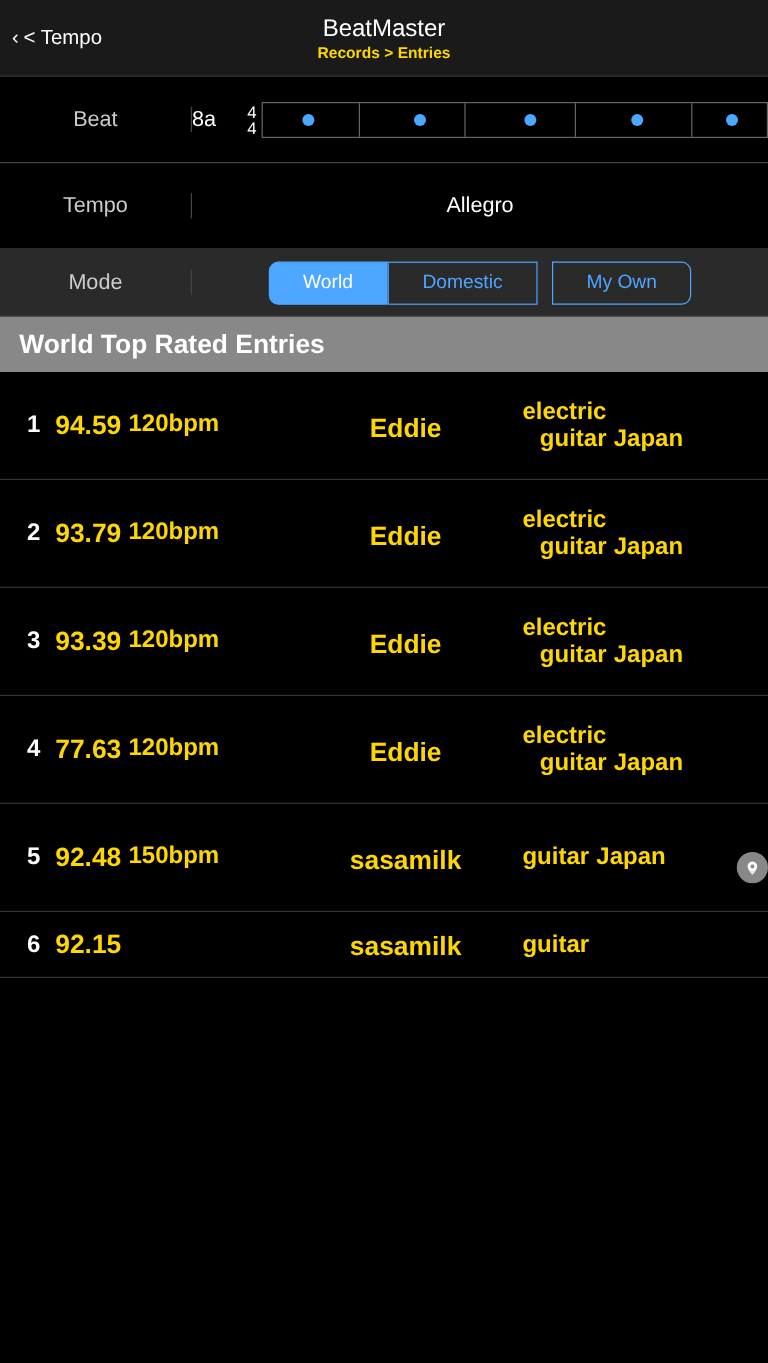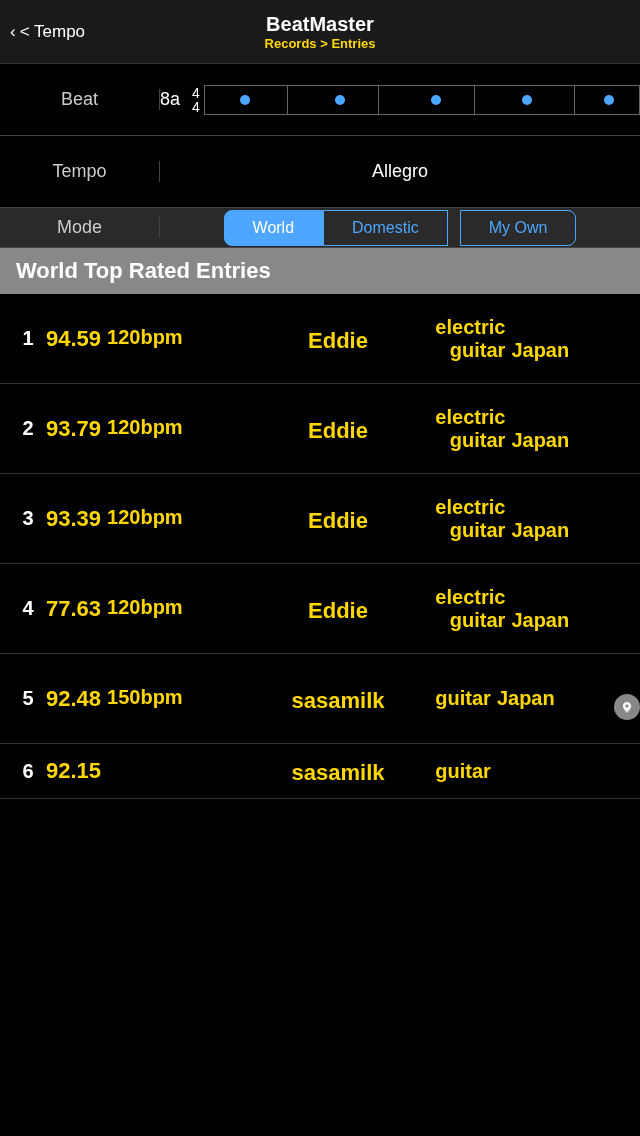--- a/index.html
+++ b/index.html
@@ -29,21 +29,21 @@
       display: flex;
       align-items: center;
       gap: 4px;
     }
     .nav-title {
       text-align: center;
     }
     .nav-title h1 {
       color: #fff;
       font-size: 20px;
-      font-weight: bold;
+      font-weight: normal;
     }
     .nav-title .breadcrumb {
       color: #FFD700;
       font-size: 13px;
       font-weight: bold;
     }
     .info-row {
       display: flex;
       border-bottom: 1px solid #444;
       height: 72px;
@@ -96,21 +96,21 @@
       background: #4da6ff;
       border-radius: 50%;
       top: 50%;
       transform: translateY(-50%);
     }
 
     
     .mode-row {
       display: flex;
       border-bottom: 1px solid #444;
-      height: 40px;
+      height: 56px;
       align-items: center;
       background: #2a2a2a;
     }
     .mode-label {
       width: 160px;
       color: #ccc;
       font-size: 18px;
       text-align: center;
       flex-shrink: 0;
       border-right: 1px solid #444;
@@ -225,21 +225,21 @@
   </div>
   <div class="nav-title">
     <h1>BeatMaster</h1>
     <div class="breadcrumb">Records &gt; Entries</div>
   </div>
 </div>
 
 <div class="info-row">
   <div class="info-label">Beat</div>
   <div class="info-value">
-    <span style="margin-right:12px;">8a</span>
+    <span style="margin-right:26px;">8a</span>
     <div class="beat-fraction">
       <span>4</span>
       <span>4</span>
     </div>
     <div class="beat-grid" style="width:230px;">
 
       <div class="beat-line" style="left:19%;"></div>
       <div class="beat-line" style="left:40%;"></div>
       <div class="beat-line" style="left:62%;"></div>
       <div class="beat-line" style="left:85%;"></div>

